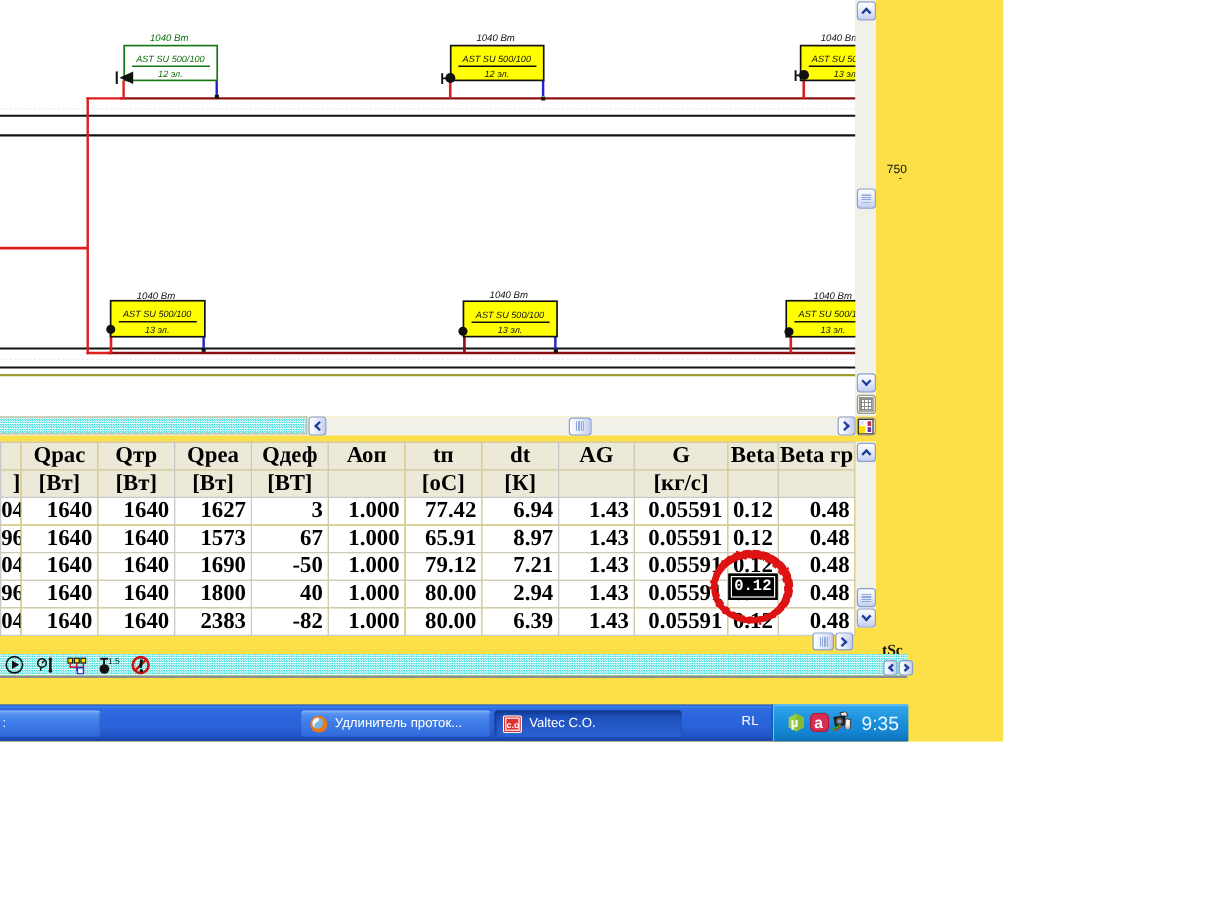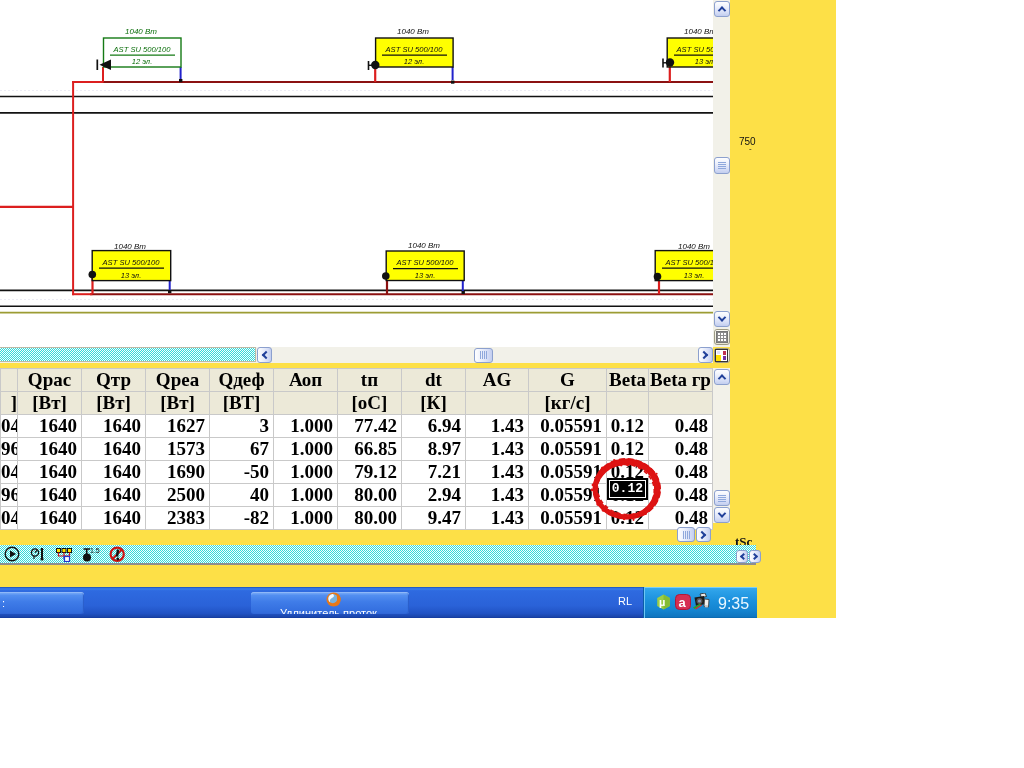--- a/index.html
+++ b/index.html
@@ -208,21 +208,21 @@
           <td>0.12</td>
           <td>0.48</td>
         </tr>
     <tr>
           <td>96</td>
           <td>1640</td>
           <td>1640</td>
           <td>1573</td>
           <td>67</td>
           <td>1.000</td>
-          <td>66.85</td>
+          <td>65.91</td>
           <td>8.97</td>
           <td>1.43</td>
           <td>0.05591</td>
           <td>0.12</td>
           <td>0.48</td>
         </tr>
     <tr>
           <td>04</td>
           <td>1640</td>
           <td>1640</td>
@@ -233,39 +233,39 @@
           <td>7.21</td>
           <td>1.43</td>
           <td>0.05591</td>
           <td>0.12</td>
           <td>0.48</td>
         </tr>
     <tr>
           <td>96</td>
           <td>1640</td>
           <td>1640</td>
-          <td>2500</td>
+          <td>1800</td>
           <td>40</td>
           <td>1.000</td>
           <td>80.00</td>
           <td>2.94</td>
           <td>1.43</td>
           <td>0.05591</td>
           <td id="selcell">0.12</td>
           <td>0.48</td>
         </tr>
     <tr>
           <td>04</td>
           <td>1640</td>
           <td>1640</td>
           <td>2383</td>
           <td>-82</td>
           <td>1.000</td>
           <td>80.00</td>
-          <td>9.47</td>
+          <td>6.39</td>
           <td>1.43</td>
           <td>0.05591</td>
           <td>0.12</td>
           <td>0.48</td>
         </tr>
   </tbody>
     </table>
 
   <div style="position:absolute;left:607px;top:478px;width:41px;height:22px;background:#000;box-sizing:border-box;border:2px solid #000;z-index:5;">
     <div style="width:100%;height:100%;border:1px solid #fff;box-sizing:border-box;color:#fff;font-family:'Liberation Mono',monospace;font-weight:bold;font-size:13px;text-align:right;padding-right:2px;line-height:16px;">0.12</div>
@@ -364,28 +364,36 @@
       <div class="ch chl" style="width:3px;height:3px;margin-left:2px;"></div>
     </div>
   <div class="xpb xpbh" style="left:749px;top:550px;width:12px;height:13px;">
       <div class="ch chr" style="width:3px;height:3px;margin-right:2px;"></div>
     </div>
 
   <div id="tb">
     <div class="tbtn" style="left:-20px;width:104px;border-radius:0 3px 3px 0;">
         <span style="margin-left:22px;">:</span>
       </div>
-    <div class="tbtn" style="left:251px;width:158px;flex-direction:column;">
+    <div class="tbtn" style="left:251px;width:158px;">
       <svg width="15" height="15" style="margin-left:7px;flex:none;">
           <circle cx="7.5" cy="7.5" r="7" fill="#E87818"></circle>
           <circle cx="6.8" cy="6.6" r="4.6" fill="#78B4E0"></circle>
           <path d="M6 2.2 C4 2.6 2.6 4.2 2.4 6.2 C2.2 8 3 9.6 4.4 10.6 C3.8 9.4 3.8 8 4.6 7 C5.4 6 6.6 5.8 7.4 5 C8.2 4.2 8 3 7.4 2.4 C7 2 6.5 2.1 6 2.2 Z" fill="#F5F8FC"></path>
           <path d="M7.5 0.5 C9.8 0.5 12 1.6 13.4 3.6 C14.8 5.6 15 8.2 14 10.4 C13.2 12.2 11.6 13.7 9.6 14.3 C11 13.2 11.8 11.6 11.7 9.9 C11.6 8.5 10.8 7.4 10.9 6 C11 4.8 11.8 4 11.4 2.8 C11 1.6 9.6 0.9 7.5 0.5 Z" fill="#E87818"></path>
         </svg>
       <span>Удлинитель проток...</span>
+    </div>
+    <div class="tbtn on" style="left:412px;width:156px;">
+      <svg width="16" height="15" style="margin-left:7px;flex:none;">
+          <rect x="0.5" y="0.5" width="15" height="14" rx="1.5" fill="#E03030" stroke="#fff" stroke-width="1"></rect>
+          <rect x="2.5" y="2.5" width="11" height="10" fill="none" stroke="#fff" stroke-width="1"></rect>
+          <text x="3" y="11" font-size="7.5" font-weight="bold" fill="#fff" font-family="Liberation Sans">c.o</text>
+        </svg>
+      <span>Valtec C.O.</span>
     </div>
     <div style="position:absolute;left:618px;top:8px;color:#fff;font-size:11px;">RL</div>
     <div style="position:absolute;left:643px;top:0;width:113px;height:31px;background:linear-gradient(180deg,#38AAEE 0%,#2BA0E8 15%,#1B90DC 45%,#1484D0 75%,#0F76C0 95%,#0A66AC 100%);border-left:1px solid #0A5CA8;box-shadow:inset 1px 0 0 #6EC6F4,inset 0 1px 0 #7CCEF6;">
       <svg width="15" height="16" style="position:absolute;left:12px;top:7px;">
           <path d="M7.5 0.5 L13.8 4 V12 L7.5 15.5 L1.2 12 V4 Z" fill="#9CCE45"></path>
           <path d="M7.5 0.5 L13.8 4 V12 L7.5 15.5 Z" fill="#85BC35"></path>
           <text x="3" y="12" font-size="11" font-weight="bold" fill="#fff" font-family="Liberation Sans">µ</text>
         </svg>
       <svg width="16" height="16" style="position:absolute;left:31px;top:7px;">
           <rect x="0.5" y="0.5" width="15" height="15" rx="4" fill="#D62E52"></rect>

